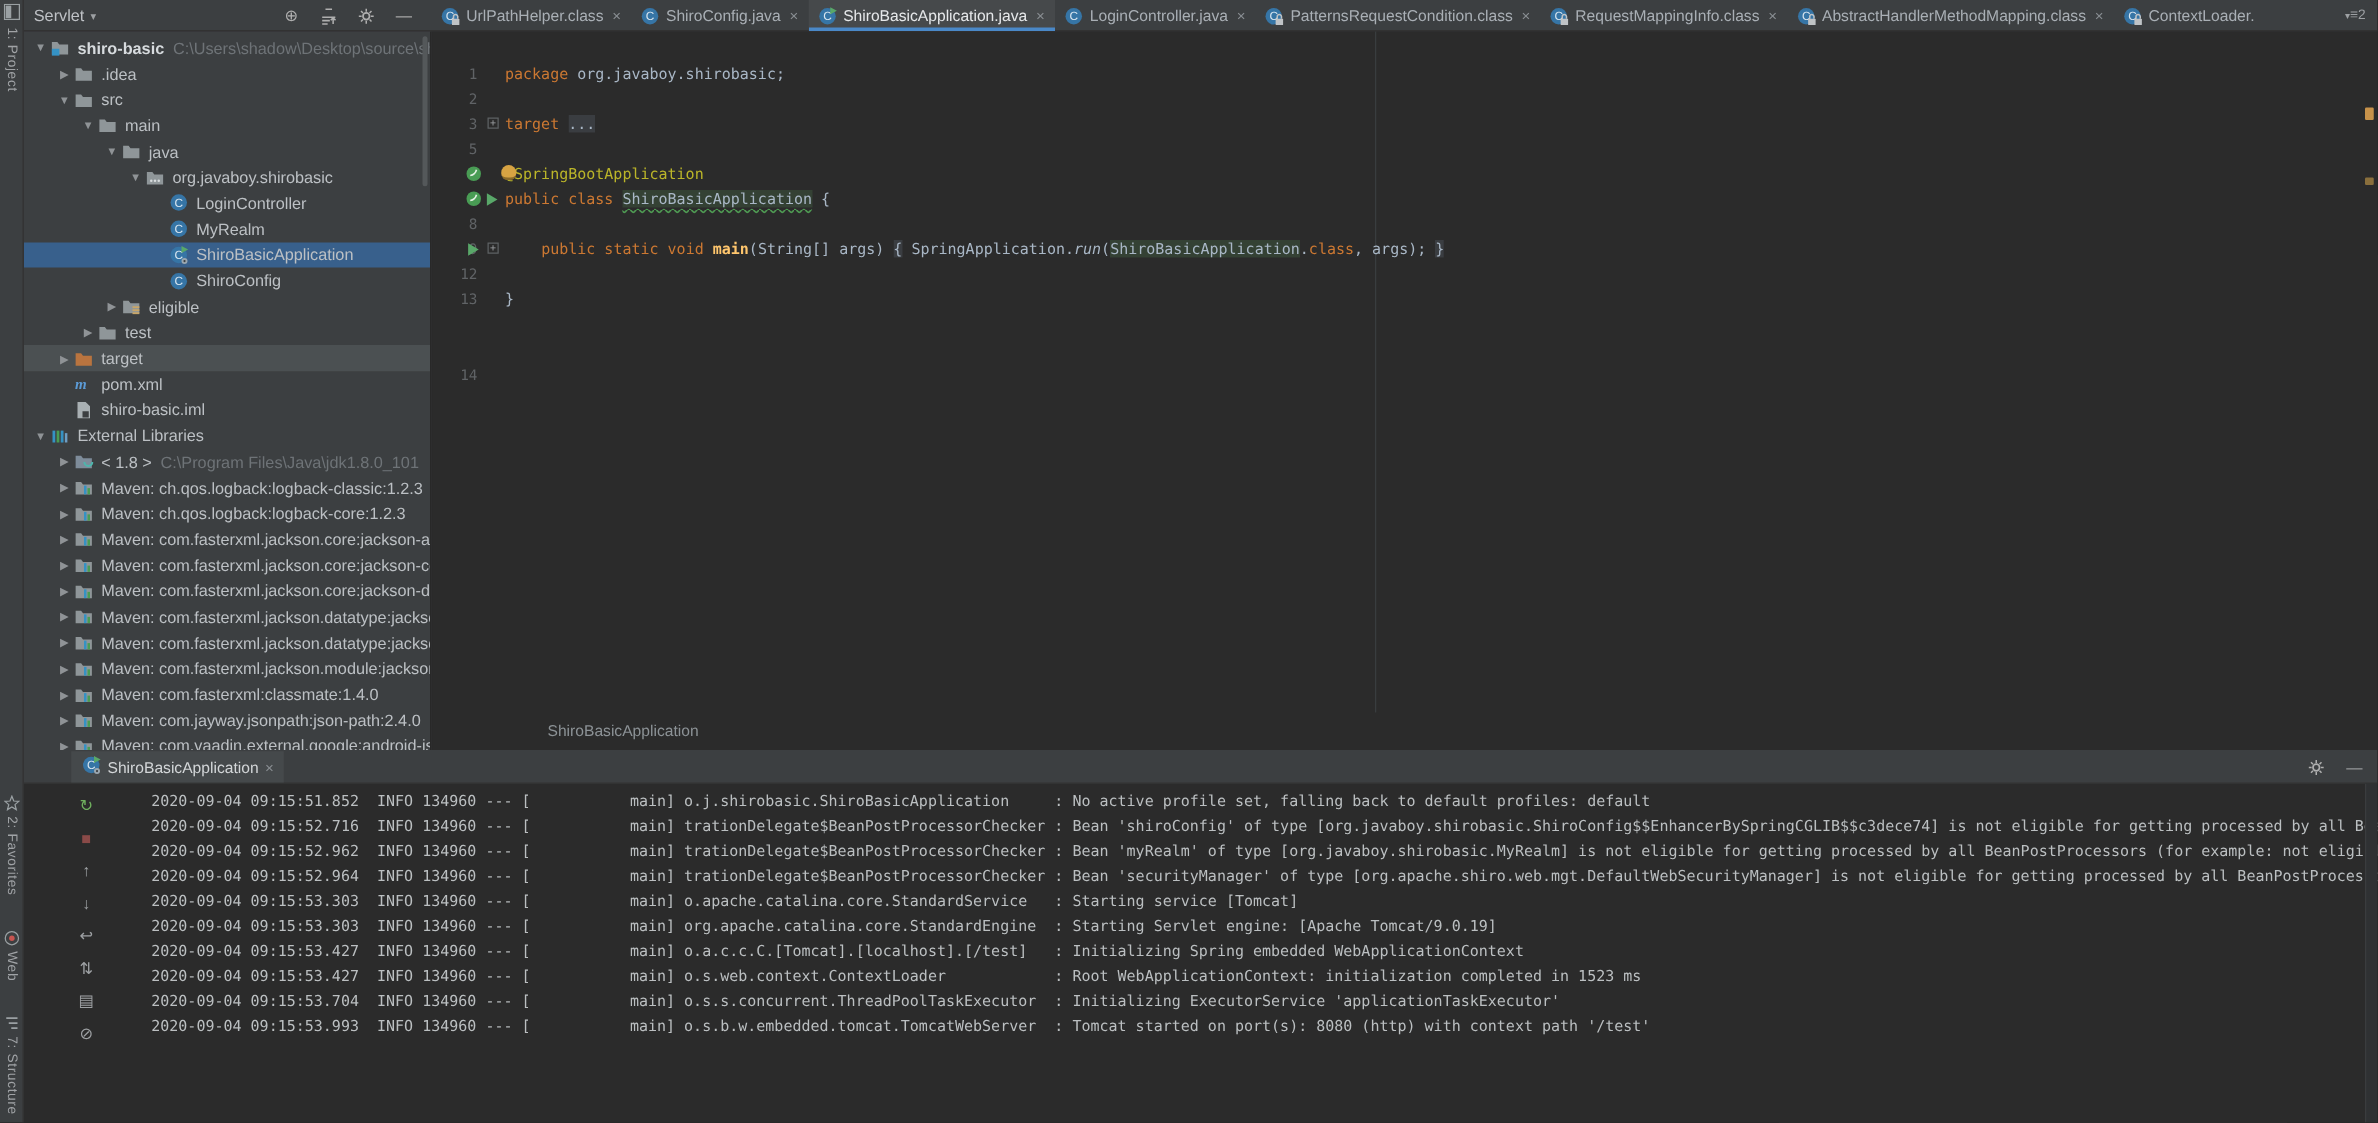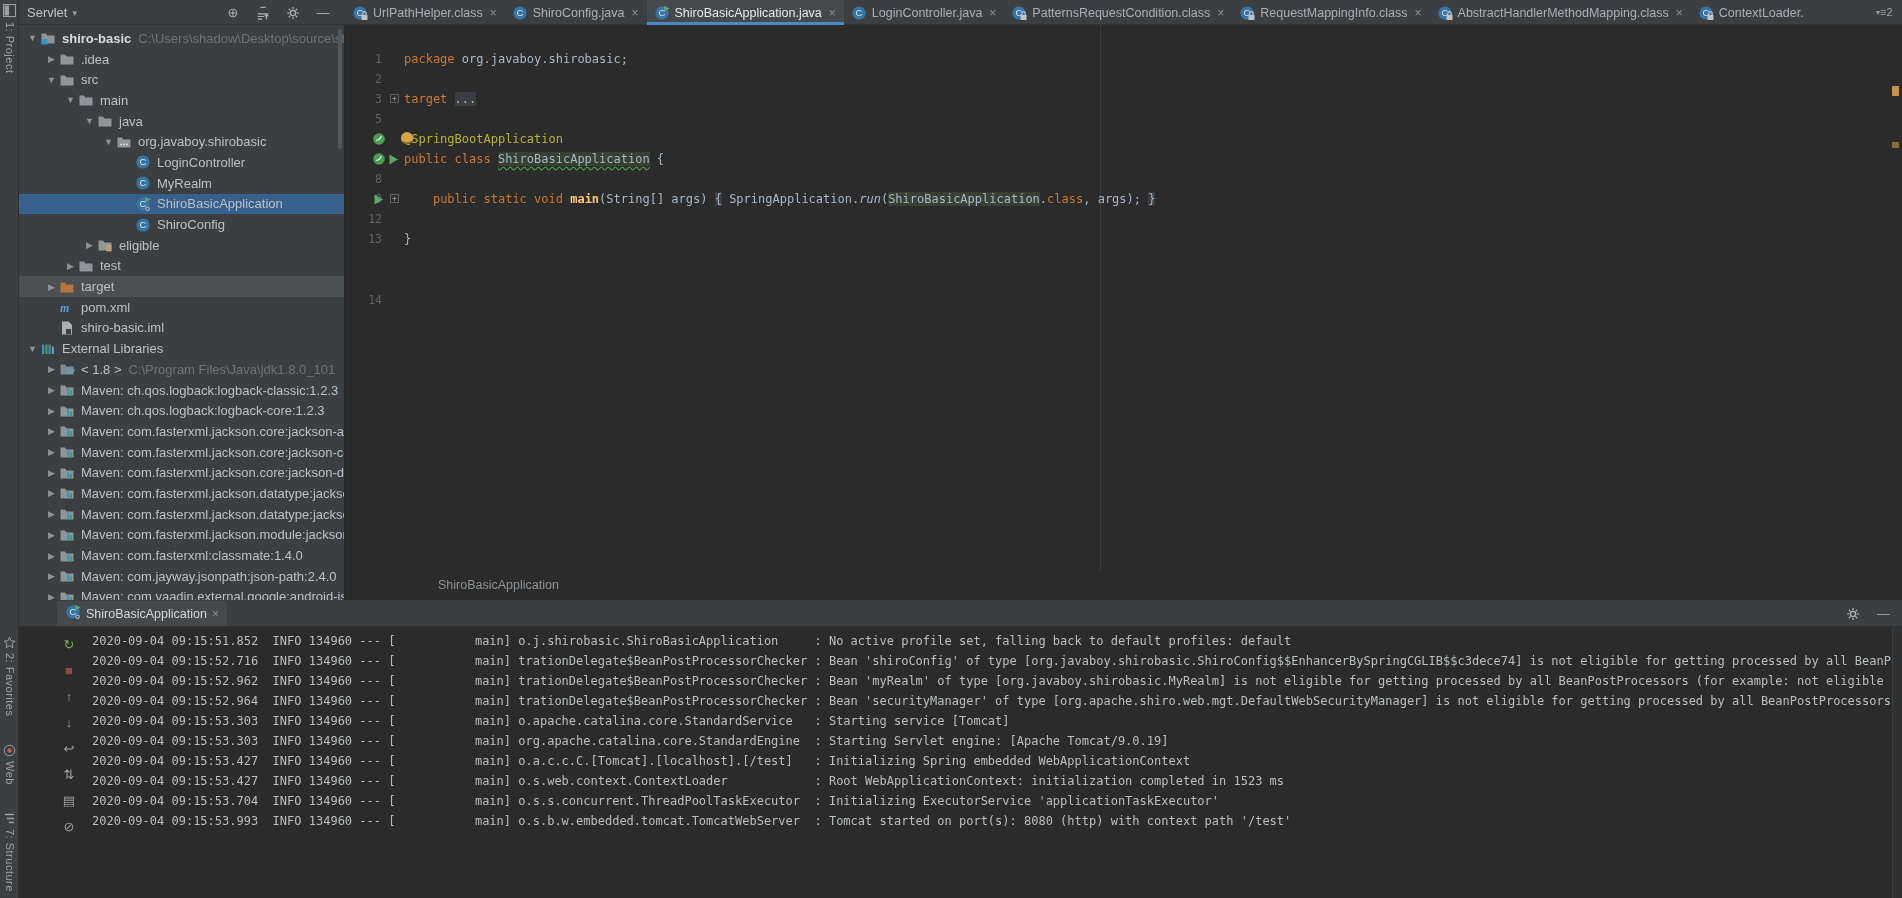--- a/index.html
+++ b/index.html
@@ -60,21 +60,21 @@
   
   #console { left:19px; top:600px; width:1883px; height:298px; background:#2B2B2B; }
   #console-header { position:absolute; left:0; top:0; width:100%; height:27px; background:#3C3F41; border-bottom:1px solid #323232; }
   #run-label { position:absolute; left:6px; top:6px; color:#BFC2C6; font-size:12.5px;margin-left:36px; }
   #run-tab { position:absolute; left:38px; top:1px; height:25px; display:flex; align-items:center; gap:5px; background:#45494B; padding:0 8px; color:#D3D6D8; font-size:12.5px; cursor:pointer; }
   #run-tab .close { color:#8A8F93; font-size:12px; }
   #console-right-icons { position:absolute; right:10px; top:5px; display:flex; gap:14px; }
   #console-toolbar { position:absolute; left:38px; top:36px; width:24px; display:flex; flex-direction:column; gap:9px; align-items:center; }
   .cicon { width:17px; height:17px; display:flex; align-items:center; justify-content:center; font-size:13px; color:#9DA0A3; cursor:pointer; }
   #console-logs { position:absolute; left:0; top:27px; width:100%; height:271px; overflow:hidden; }
-  .logline { height:20px; line-height:20px; padding-left:73px; font-family:"DejaVu Sans Mono", monospace; font-size:12px; color:#BBBFC1; white-space:pre; }
+  .logline { height:20px; line-height:20px; padding-left:102px; font-family:"DejaVu Sans Mono", monospace; font-size:12px; color:#BBBFC1; white-space:pre; }
   #console-logs { padding-top:4px; }
   #console-scroll { position:absolute; right:0; top:627px; width:10px; height:271px; background:#2F3133; border-left:1px solid #3A3C3E; }
 
   
   #watermark { position:absolute; right:28px; bottom:10px; display:flex; align-items:center; gap:10px; opacity:.92; }
   #watermark .wm-text { color:#CACACA; font-size:27px; font-weight:400; letter-spacing:.5px; }
 </style>
 </head>
 <body>
 

